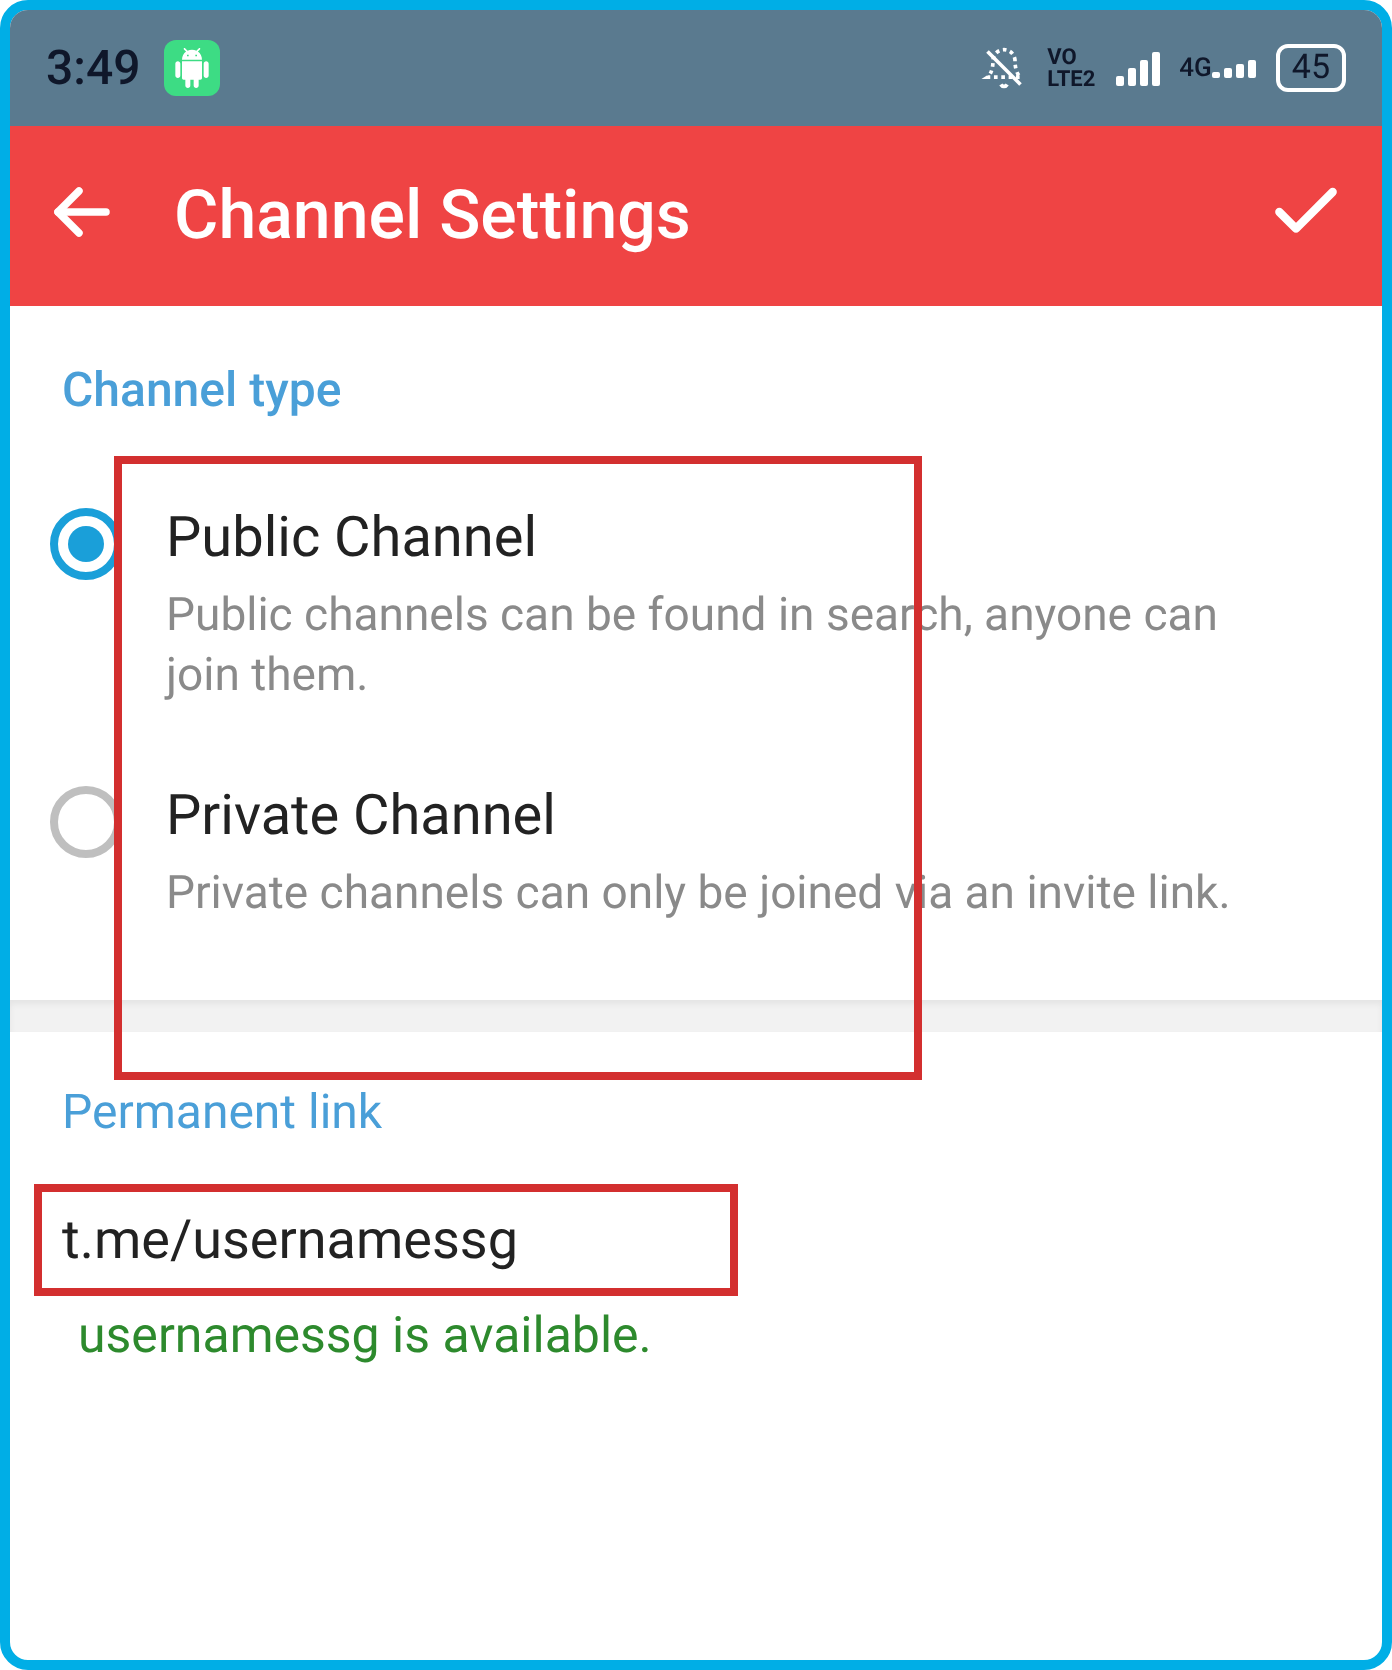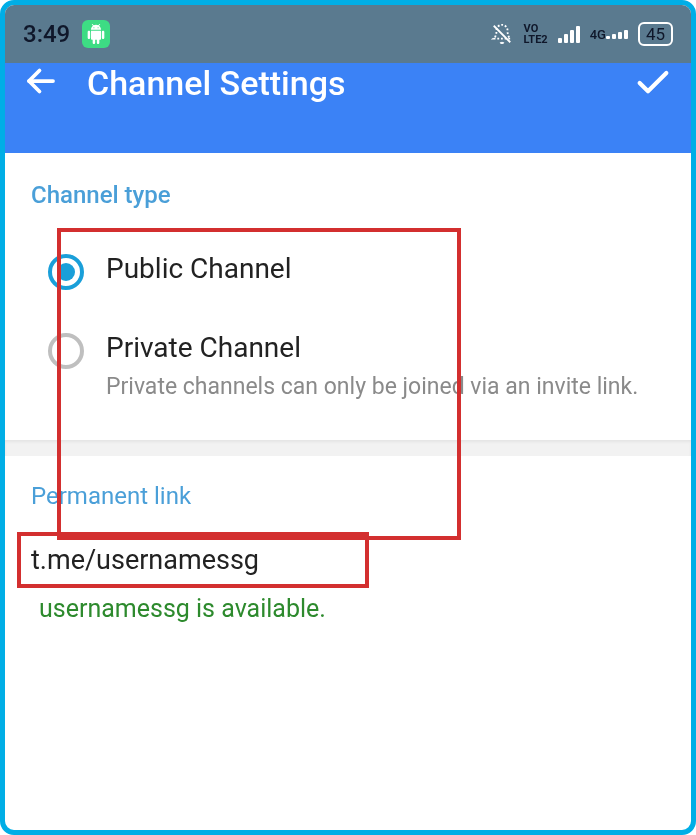--- a/index.html
+++ b/index.html
@@ -57,24 +57,24 @@
       font-size: 18px;
     }
     .battery-box {
       border: 2px solid #fff;
       border-radius: 6px;
       padding: 0 6px;
       font-size: 17px;
       font-weight: 400;
     }
     .header {
-      background: #3b82f6;
+      background: #ef4444;
       height: 90px;
       display: flex;
-      align-items: flex-start;
+      align-items: center;
       padding: 0 18px;
       gap: 28px;
       color: #fff;
     }
     .back-icon {
       cursor: pointer;
     }
     .header-title {
       flex: 1;
       font-size: 34px;
@@ -255,25 +255,26 @@
         <polyline points="4 12 9 17 20 6"></polyline>
       </svg>
   </span>
 </div>
 
 <div class="content">
   <div class="section-title">Channel type</div>
 
   <div style="position:relative">
     <div class="highlight-box-1" style="position:absolute;top:0;left:26px;height:312px;pointer-events:none;z-index:2"></div>
-    <div class="radio-group" style="padding-left:31px">
+    <div class="radio-group" style="padding-left:8px">
       <div class="radio-item">
         <div class="radio-circle selected"></div>
         <div class="radio-content">
           <div class="radio-label">Public Channel</div>
+          <div class="radio-desc">Public channels can be found in search, anyone can join them.</div>
         </div>
       </div>
       <div class="radio-item">
         <div class="radio-circle unselected"></div>
         <div class="radio-content">
           <div class="radio-label">Private Channel</div>
           <div class="radio-desc">Private channels can only be joined via an invite link.</div>
         </div>
       </div>
     </div>

